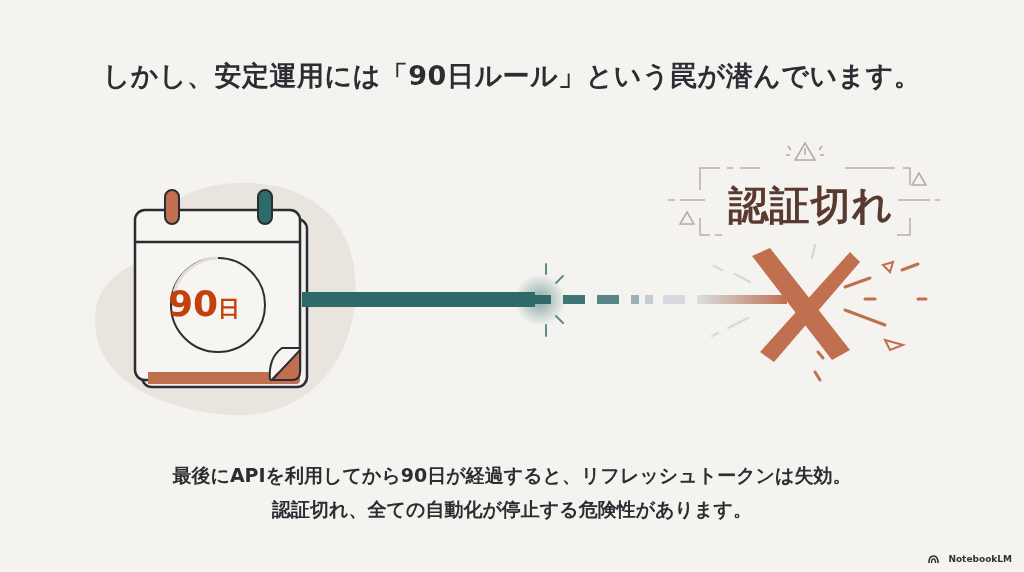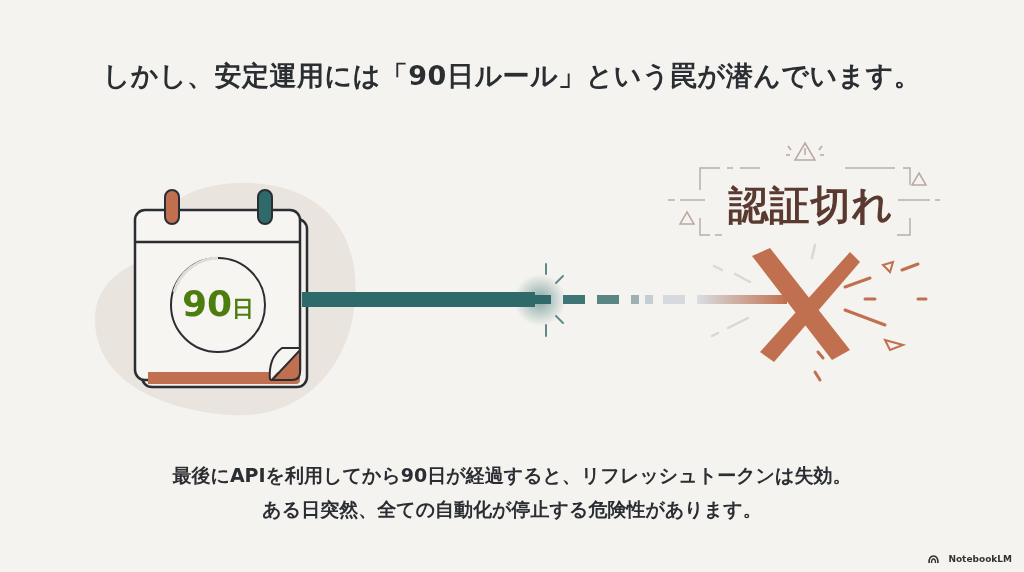--- a/index.html
+++ b/index.html
@@ -14,22 +14,22 @@
     position: absolute; left: 0; top: 58px; width: 1024px;
     text-align: center; font-size: 27px; font-weight: bold; color: #2a2d32;
     letter-spacing: 0.5px;
   }
   .illus { position: absolute; left: 0; top: 0; width: 1024px; height: 572px; }
   .badge-label {
     position: absolute; left: 718px; top: 178px; width: 170px; text-align: center;
     font-size: 40px; font-weight: bold; color: #5a3a30; letter-spacing: 1px; margin-left: 8px;
   }
   .cal-label {
-    position: absolute; left: 168px; top: 283px; width: 100px; text-align: center;
-    font-size: 36px; font-weight: bold; color: #4d7c0f;
+    position: absolute; left: 168px; top: 283px; width: 100px; 
+    font-size: 36px; font-weight: bold; color: #c2410c;
   }
   .cal-label .small { font-size: 22px; }
   .desc {
     position: absolute; left: 0; top: 458px; width: 1024px; text-align: center;
     font-size: 19px; font-weight: bold; color: #2a2d32; line-height: 34px;
   }
   .brand {
     position: absolute; right: 12px; bottom: 8px; display: flex; align-items: center; gap: 9px;
     font-size: 9px; font-weight: bold; color: #333;
   }
@@ -140,21 +140,21 @@
       <path d="M687 212 L 694 224 L 680 224 Z"></path>
     </g>
   </svg>
 
   <div class="cal-label"><span>90</span><span class="small">日</span></div>
 
   <div class="badge-label">認証切れ</div>
 
   <div class="desc">
     <div>最後にAPIを利用してから90日が経過すると、リフレッシュトークンは失効。</div>
-    <div>ある日突然、全ての自動化が停止する危険性があります。</div>
+    <div>認証切れ、全ての自動化が停止する危険性があります。</div>
   </div>
 
   <div class="brand">
     <svg width="11" height="9" viewBox="0 0 11 9">
       <path d="M1 8 Q 1 1 5.5 1 Q 10 1 10 8" fill="none" stroke="#333" stroke-width="1.6"></path>
       <path d="M3.5 8 Q 3.5 4 5.5 4 Q 7.5 4 7.5 8" fill="none" stroke="#333" stroke-width="1.4"></path>
     </svg>
     <span>NotebookLM</span>
   </div>
 

